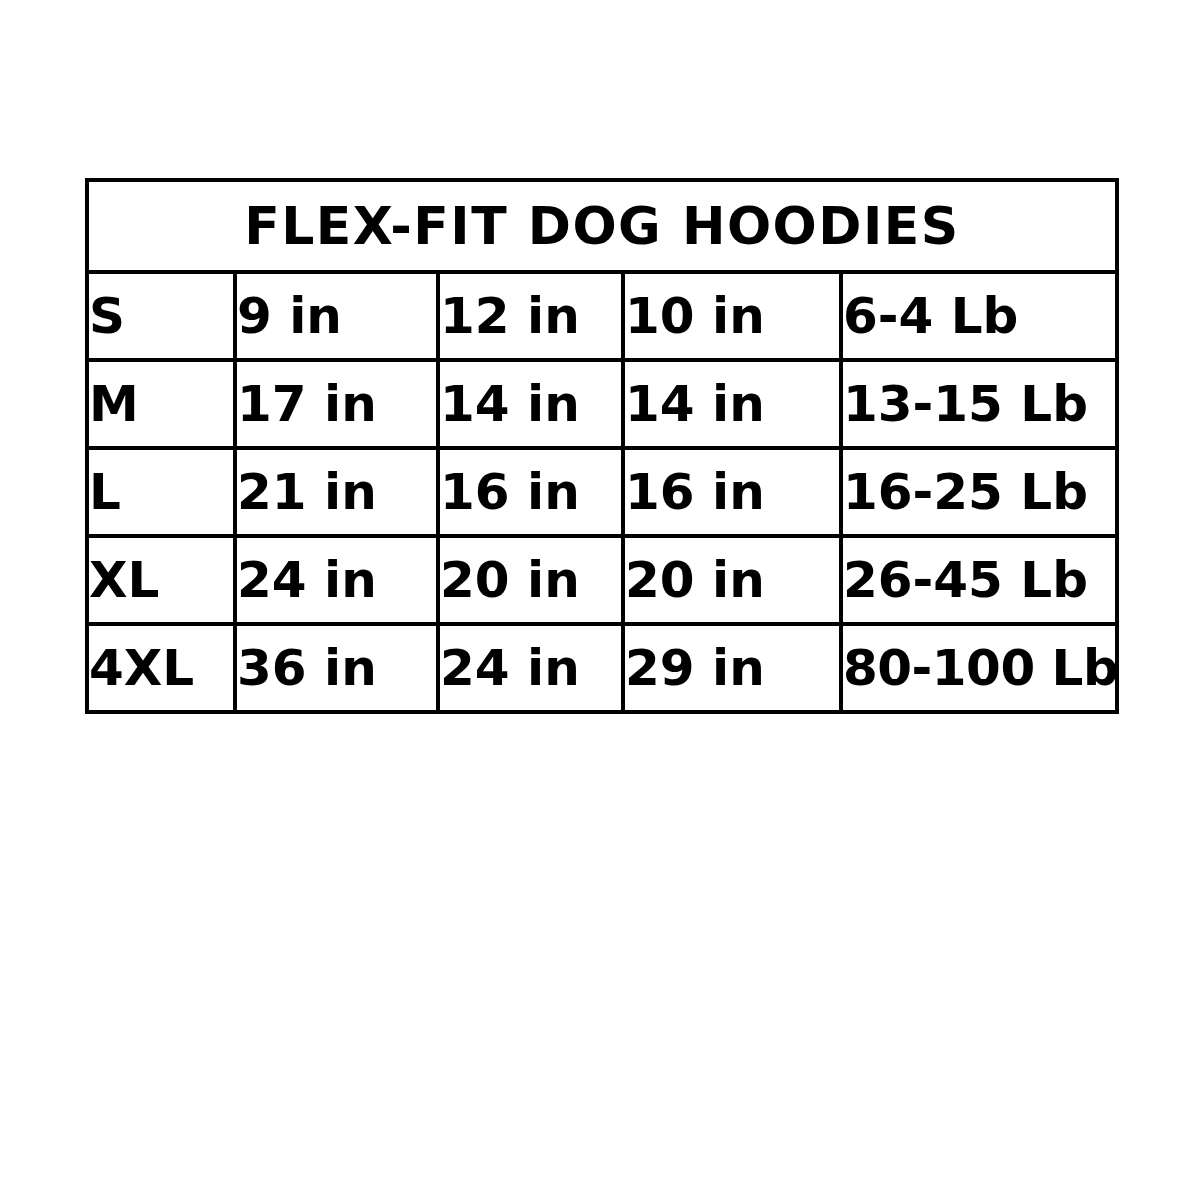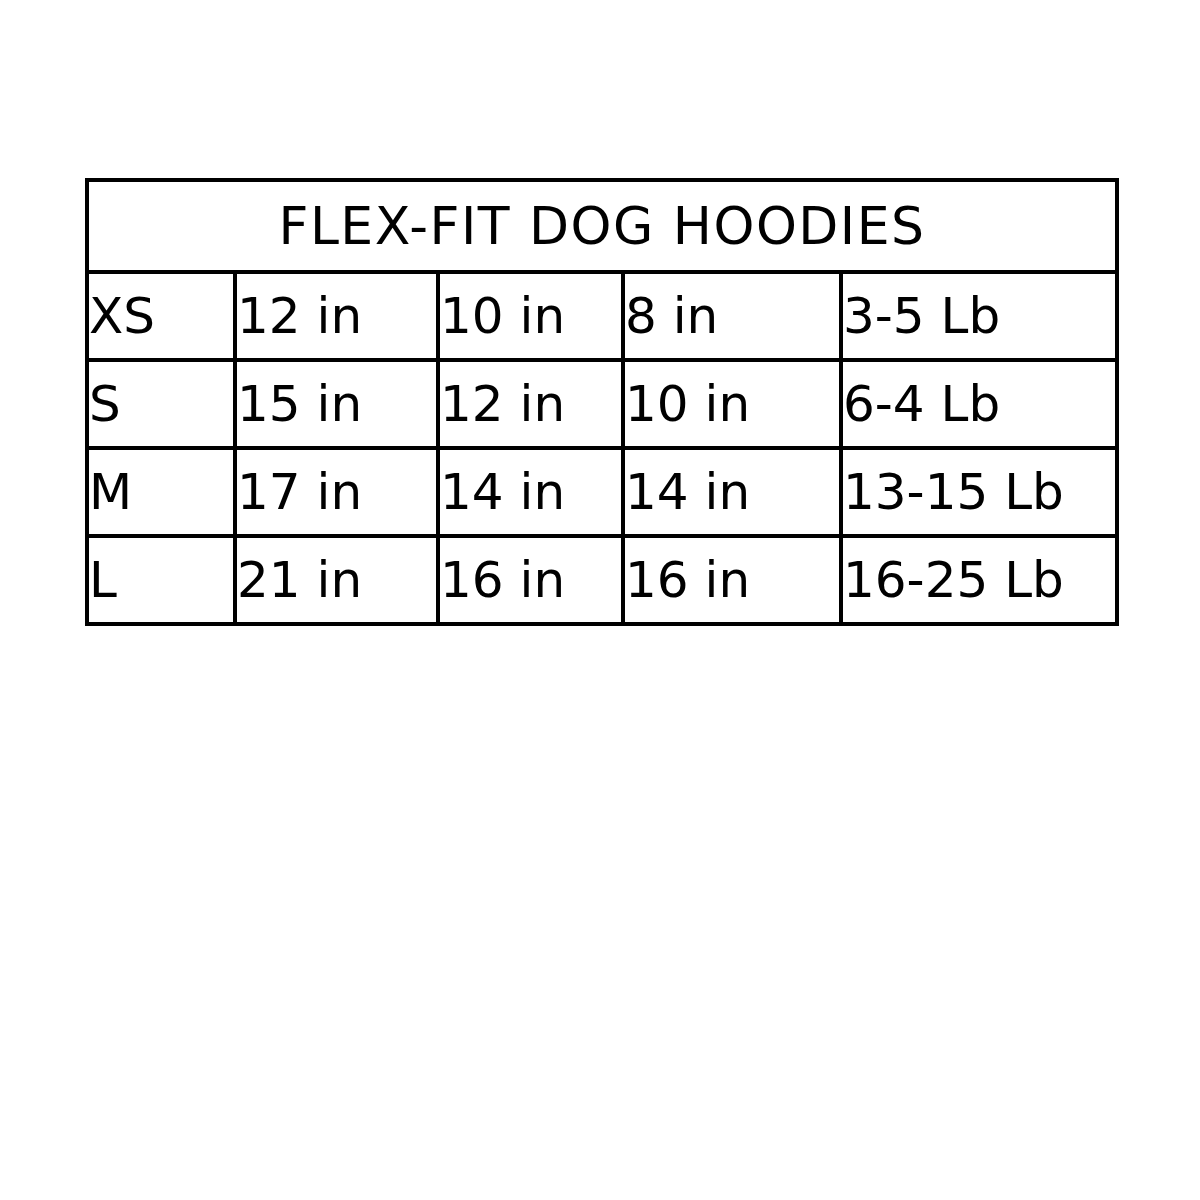--- a/index.html
+++ b/index.html
@@ -26,21 +26,21 @@
     border-collapse: collapse;
     width: 1030px;
     table-layout: fixed;
     background: #ffffff;
   }
   table.size-chart td,
   table.size-chart th {
     border: 4px solid #000000;
     padding: 0;
     vertical-align: middle;
-    font-weight: normal;
+    font-weight: bold;
     background: #ffffff;
   }
   .title-cell {
     text-align: center;
     font-size: 52px;
     letter-spacing: 1.5px;
     height: 88px;
     line-height: 88px;
     white-space: nowrap;
   }
@@ -72,31 +72,24 @@
       <col class="col-chest">
       <col class="col-neck">
       <col class="col-length">
       <col class="col-weight">
     </colgroup>
     <tbody>
       <tr>
         <td class="title-cell" colspan="5">FLEX-FIT DOG HOODIES</td>
       </tr>
 
-      <tr>
-        <td class="body-cell">XS</td>
-        <td class="body-cell">12 in</td>
-        <td class="body-cell">10 in</td>
-        <td class="body-cell">8 in</td>
-        <td class="body-cell">3-5 Lb</td>
-      </tr>
 
       <tr>
         <td class="body-cell">S</td>
-        <td class="body-cell">15 in</td>
+        <td class="body-cell">9 in</td>
         <td class="body-cell">12 in</td>
         <td class="body-cell">10 in</td>
         <td class="body-cell">6-4 Lb</td>
       </tr>
 
       <tr>
         <td class="body-cell">M</td>
         <td class="body-cell">17 in</td>
         <td class="body-cell">14 in</td>
         <td class="body-cell">14 in</td>
@@ -104,18 +97,32 @@
       </tr>
 
       <tr>
         <td class="body-cell">L</td>
         <td class="body-cell">21 in</td>
         <td class="body-cell">16 in</td>
         <td class="body-cell">16 in</td>
         <td class="body-cell">16-25 Lb</td>
       </tr>
 
+      <tr>
+        <td class="body-cell">XL</td>
+        <td class="body-cell">24 in</td>
+        <td class="body-cell">20 in</td>
+        <td class="body-cell">20 in</td>
+        <td class="body-cell">26-45 Lb</td>
+      </tr>
 
 
 
+      <tr>
+        <td class="body-cell">4XL</td>
+        <td class="body-cell">36 in</td>
+        <td class="body-cell">24 in</td>
+        <td class="body-cell">29 in</td>
+        <td class="body-cell tight">80-100 Lb</td>
+      </tr>
     </tbody>
   </table>
 </div>
 
 </body></html>

